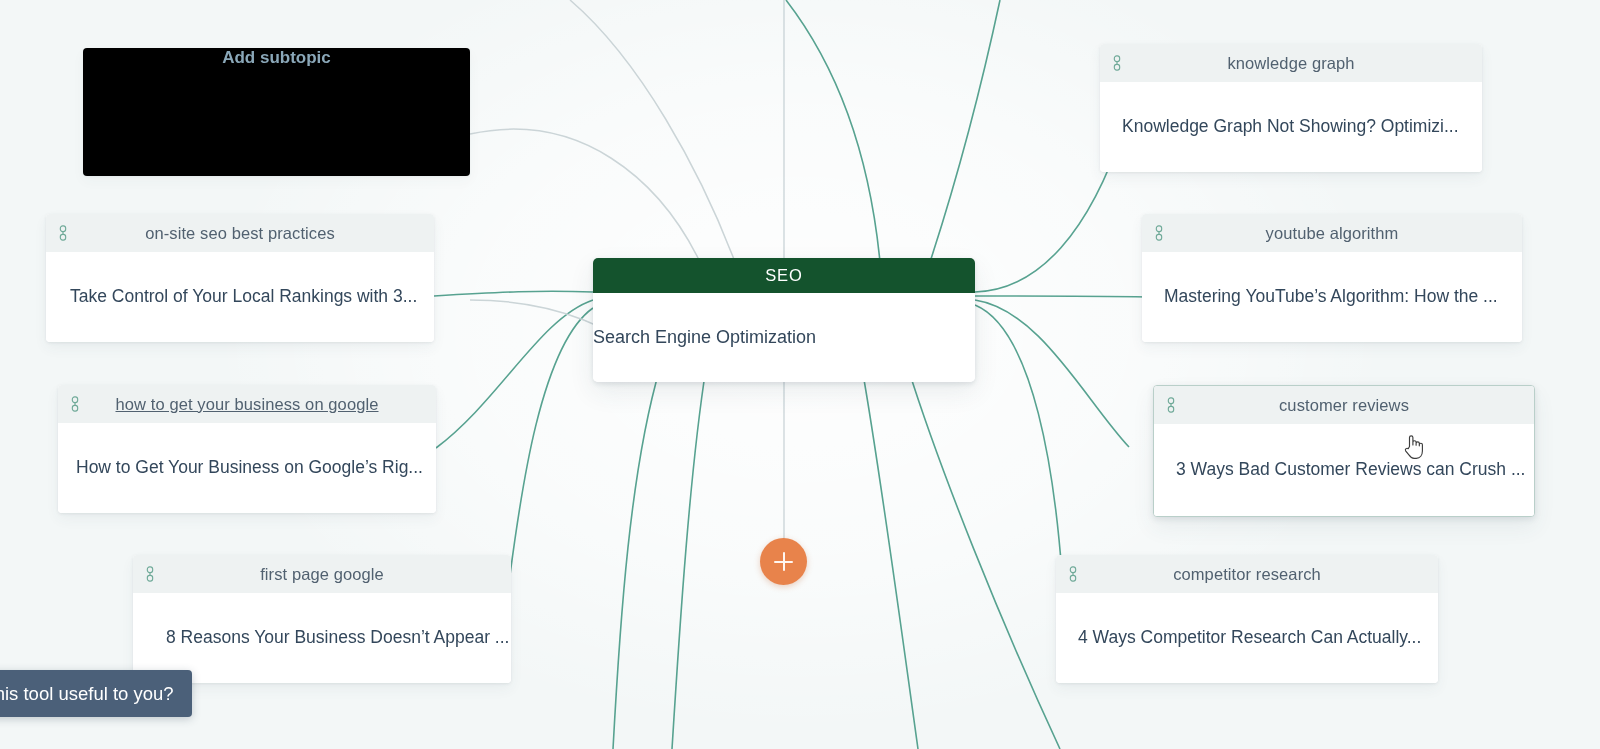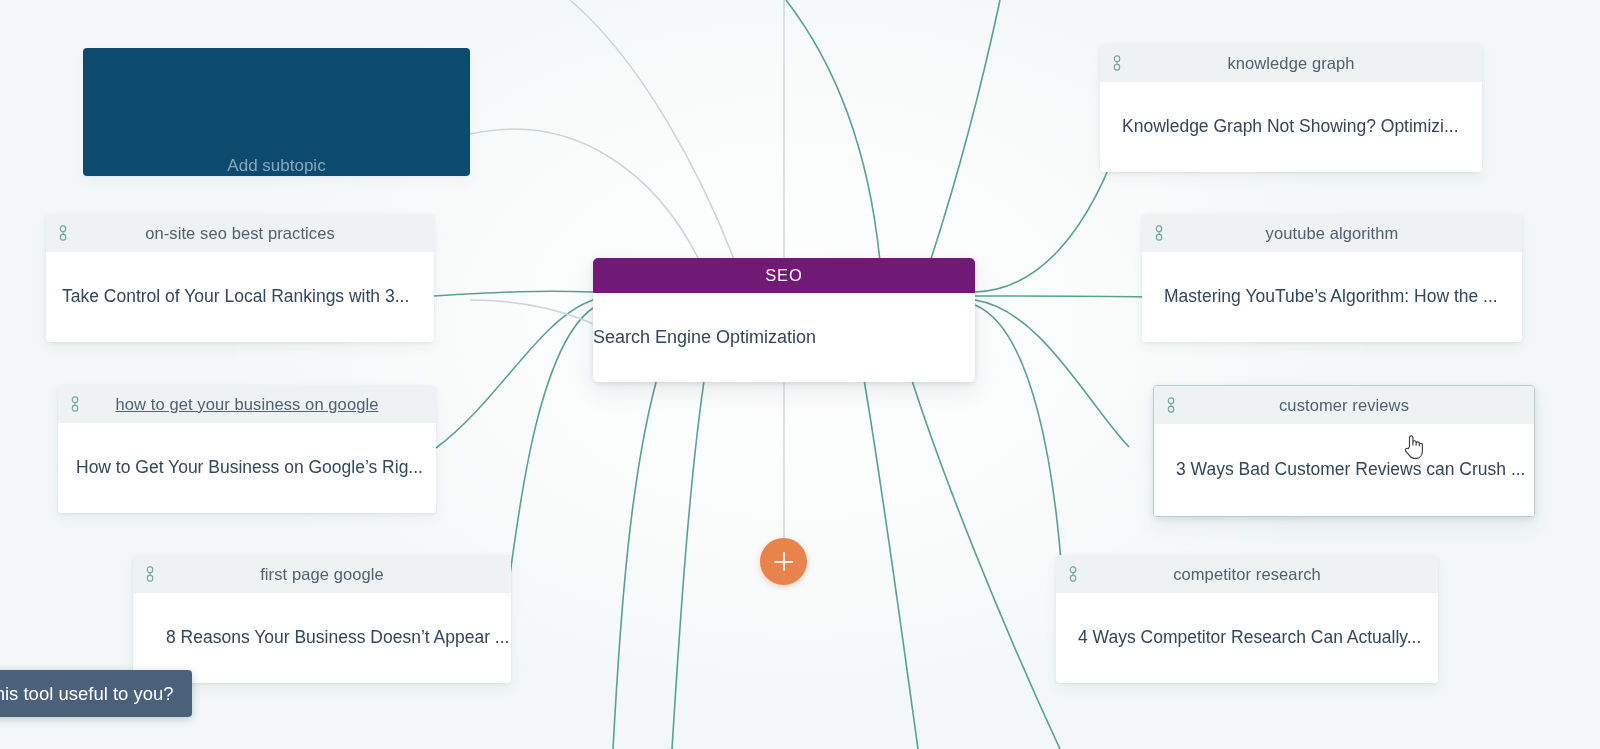--- a/index.html
+++ b/index.html
@@ -102,21 +102,21 @@
     position: absolute;
     z-index: 4;
     width: 382px;
     border-radius: 5px;
     background: #ffffff;
     box-shadow: 0 2px 5px rgba(45,65,80,0.13), 0 10px 26px rgba(45,65,80,0.09);
     overflow: hidden;
   }
   #center-node .center-head {
     height: 35px;
-    background: #701a75;
+    background: #14532d;
     display: flex;
     align-items: center;
     justify-content: center;
   }
   #center-node .center-head span {
     color: #ffffff;
     font-size: 16.5px;
     letter-spacing: .9px;
   }
   #center-node .center-body {
@@ -132,25 +132,26 @@
 
   
   #add-subtopic {
     position: absolute;
     z-index: 3;
     left: 83px;
     top: 48px;
     width: 387px;
     height: 128px;
     border-radius: 4px;
-    background: #0c4a6e;
+    background: #000000;
     box-shadow: 0 1px 3px rgba(60,80,90,0.055), 0 5px 14px rgba(60,80,90,0.035);
     display: flex;
-    align-items: flex-end;
+    align-items: flex-start;
     justify-content: center;
+    font-weight: bold;
   }
   #add-subtopic span {
     font-size: 17px;
     color: #8aa7b8;
   }
 
   
   #add-node-button {
     position: absolute;
     z-index: 5;
@@ -318,21 +319,21 @@
 
   <div class="node" style="left:46px; top:214px; width:388px;">
     <div class="node-head">
       <svg class="link-icon" viewBox="0 0 14 18">
         <rect x="4" y="1" width="6" height="6.4" rx="2.6" fill="none" stroke="#5b9e8a" stroke-width="1.3"></rect>
         <rect x="4" y="10.6" width="6" height="6.4" rx="2.6" fill="none" stroke="#5b9e8a" stroke-width="1.3"></rect>
         <line x1="7" y1="7" x2="7" y2="11" stroke="#5b9e8a" stroke-width="1.3"></line>
       </svg>
       <div class="node-keyword">on-site seo best practices</div>
     </div>
-    <div class="node-body" style="padding-left:16px;">
+    <div class="node-body" style="padding-left:24px;">
       <div class="node-title">Take Control of Your Local Rankings with 3...</div>
     </div>
   </div>
 
   <div class="node" style="left:58px; top:385px; width:378px;">
     <div class="node-head">
       <svg class="link-icon" viewBox="0 0 14 18">
         <rect x="4" y="1" width="6" height="6.4" rx="2.6" fill="none" stroke="#5b9e8a" stroke-width="1.3"></rect>
         <rect x="4" y="10.6" width="6" height="6.4" rx="2.6" fill="none" stroke="#5b9e8a" stroke-width="1.3"></rect>
         <line x1="7" y1="7" x2="7" y2="11" stroke="#5b9e8a" stroke-width="1.3"></line>

